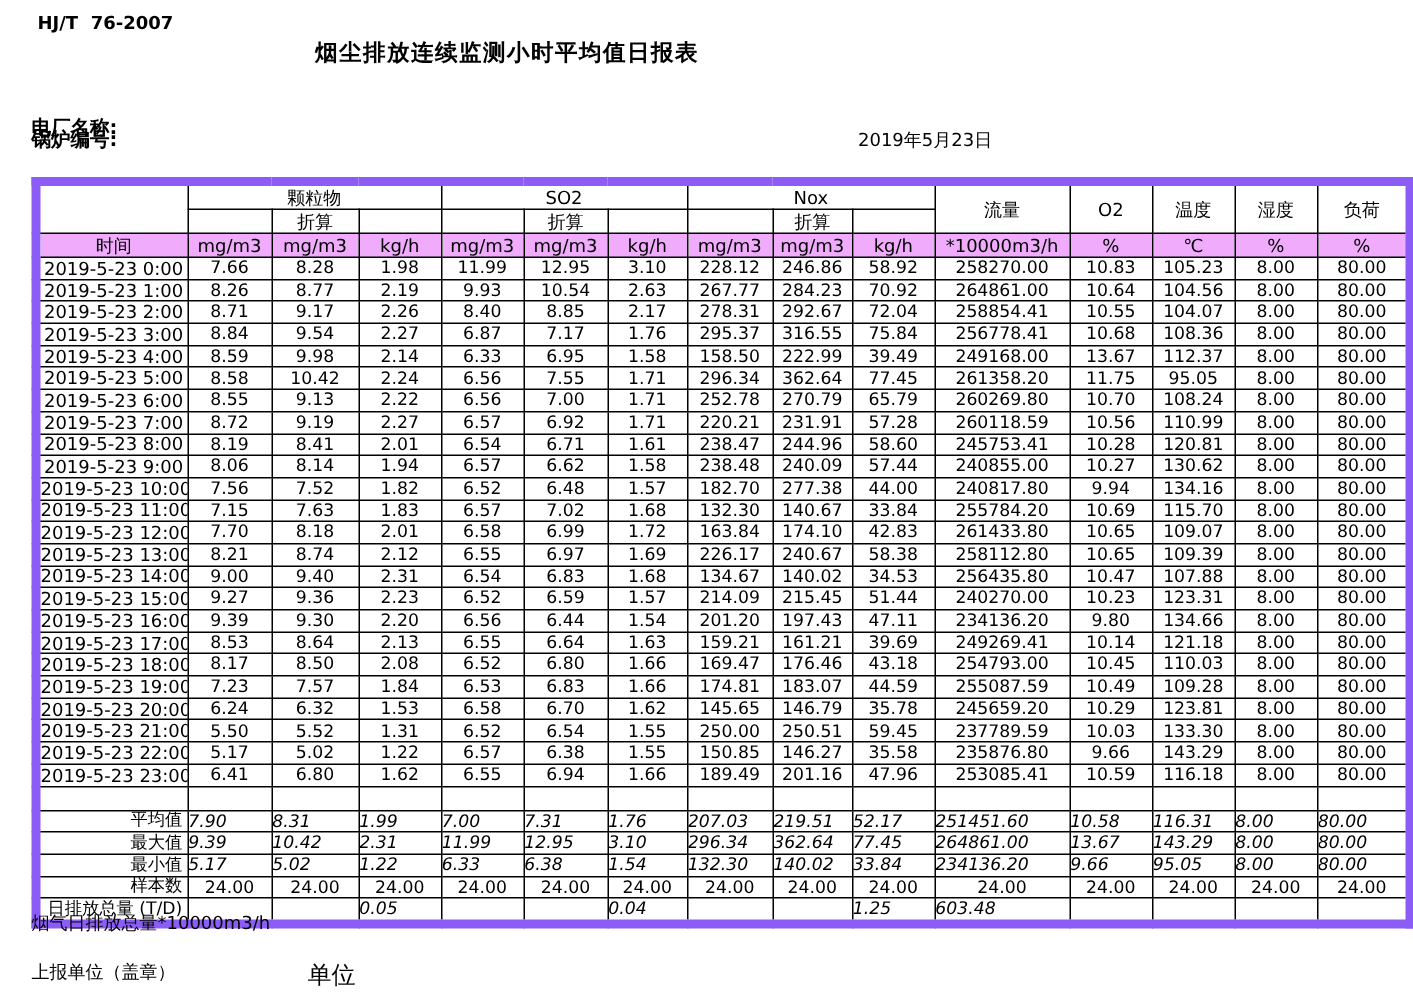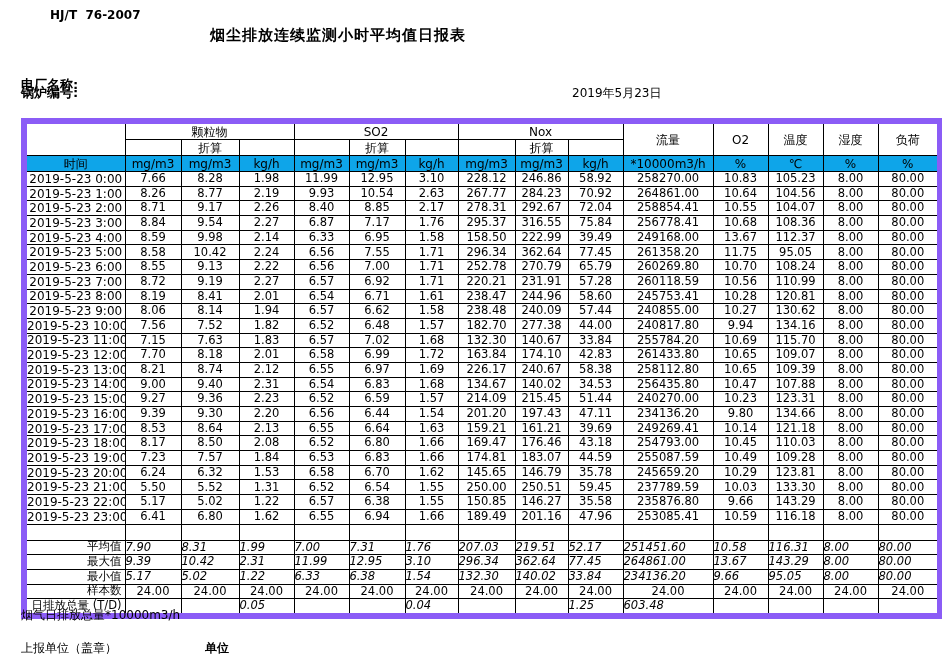--- a/index.html
+++ b/index.html
@@ -1,51 +1,51 @@
 <!DOCTYPE html>
 <html><head>
 <meta charset="utf-8">
 <style>
   html,body{margin:0;padding:0;}
   body{
     width:942px;height:662px;position:relative;background:#ffffff;
     font-family:"DejaVu Sans","Liberation Sans",sans-serif;color:#000;
   }
   .abs{position:absolute;}
-  #std-code{left:25px;top:8px;font-size:12px;font-weight:bold;white-space:pre;margin-left:25px;}
+  #std-code{left:25px;top:8px;font-size:12px;font-weight:bold;white-space:pre;}
   #title{left:0;top:26px;width:676px;text-align:center;font-size:15px;font-weight:bold;letter-spacing:1px;}
   #plant-label{left:21px;top:76px;font-size:13px;font-weight:bold;}
   #boiler-label{left:21px;top:84px;font-size:13px;font-weight:bold;}
   #report-date{left:572px;top:85px;font-size:12px;}
   #report-table{left:21px;top:118px;}
 
   table{
     border-collapse:collapse;table-layout:fixed;width:916px;
     border:6px solid #8b5cf6;font-size:11.5px;
   }
   td{
     border:1px solid #000;padding:0;text-align:center;vertical-align:middle;
     white-space:nowrap;overflow:hidden;line-height:1;
   }
   thead td{height:15px;font-size:12px;}
   tbody td{height:13.7px;}
   tr.spacer-row td{height:15px;}
-  .green{background:#0ea5e9;}
+  .green{background:#f0abfc;}
   td.time-cell{font-size:12px;}
   td.sum-label{position:relative;overflow:visible;}
   td.sum-label span{
     position:absolute;right:3px;top:50%;transform:translateY(-50%);
     white-space:nowrap;font-size:11.5px;
   }
   tr.align-right td.val{text-align:left;padding-right:3px;font-style:italic;}
   tr.align-center td.val{text-align:center;}
 
   #footer-line1{left:21px;top:607px;font-size:12px;}
   #footer-line2a{left:21px;top:640px;font-size:12px;}
-  #footer-line2b{left:205px;top:640px;font-size:12px;font-weight:bold;}
+  #footer-line2b{left:205px;top:640px;font-size:16px;}
 </style>
 </head>
 <body>
 
 <div class="abs" id="std-code">HJ/T  76-2007</div>
 <div class="abs" id="title">烟尘排放连续监测小时平均值日报表</div>
 <div class="abs" id="plant-label">电厂名称:</div>
 <div class="abs" id="boiler-label">锅炉编号:</div>
 <div class="abs" id="report-date">2019年5月23日</div>
 

